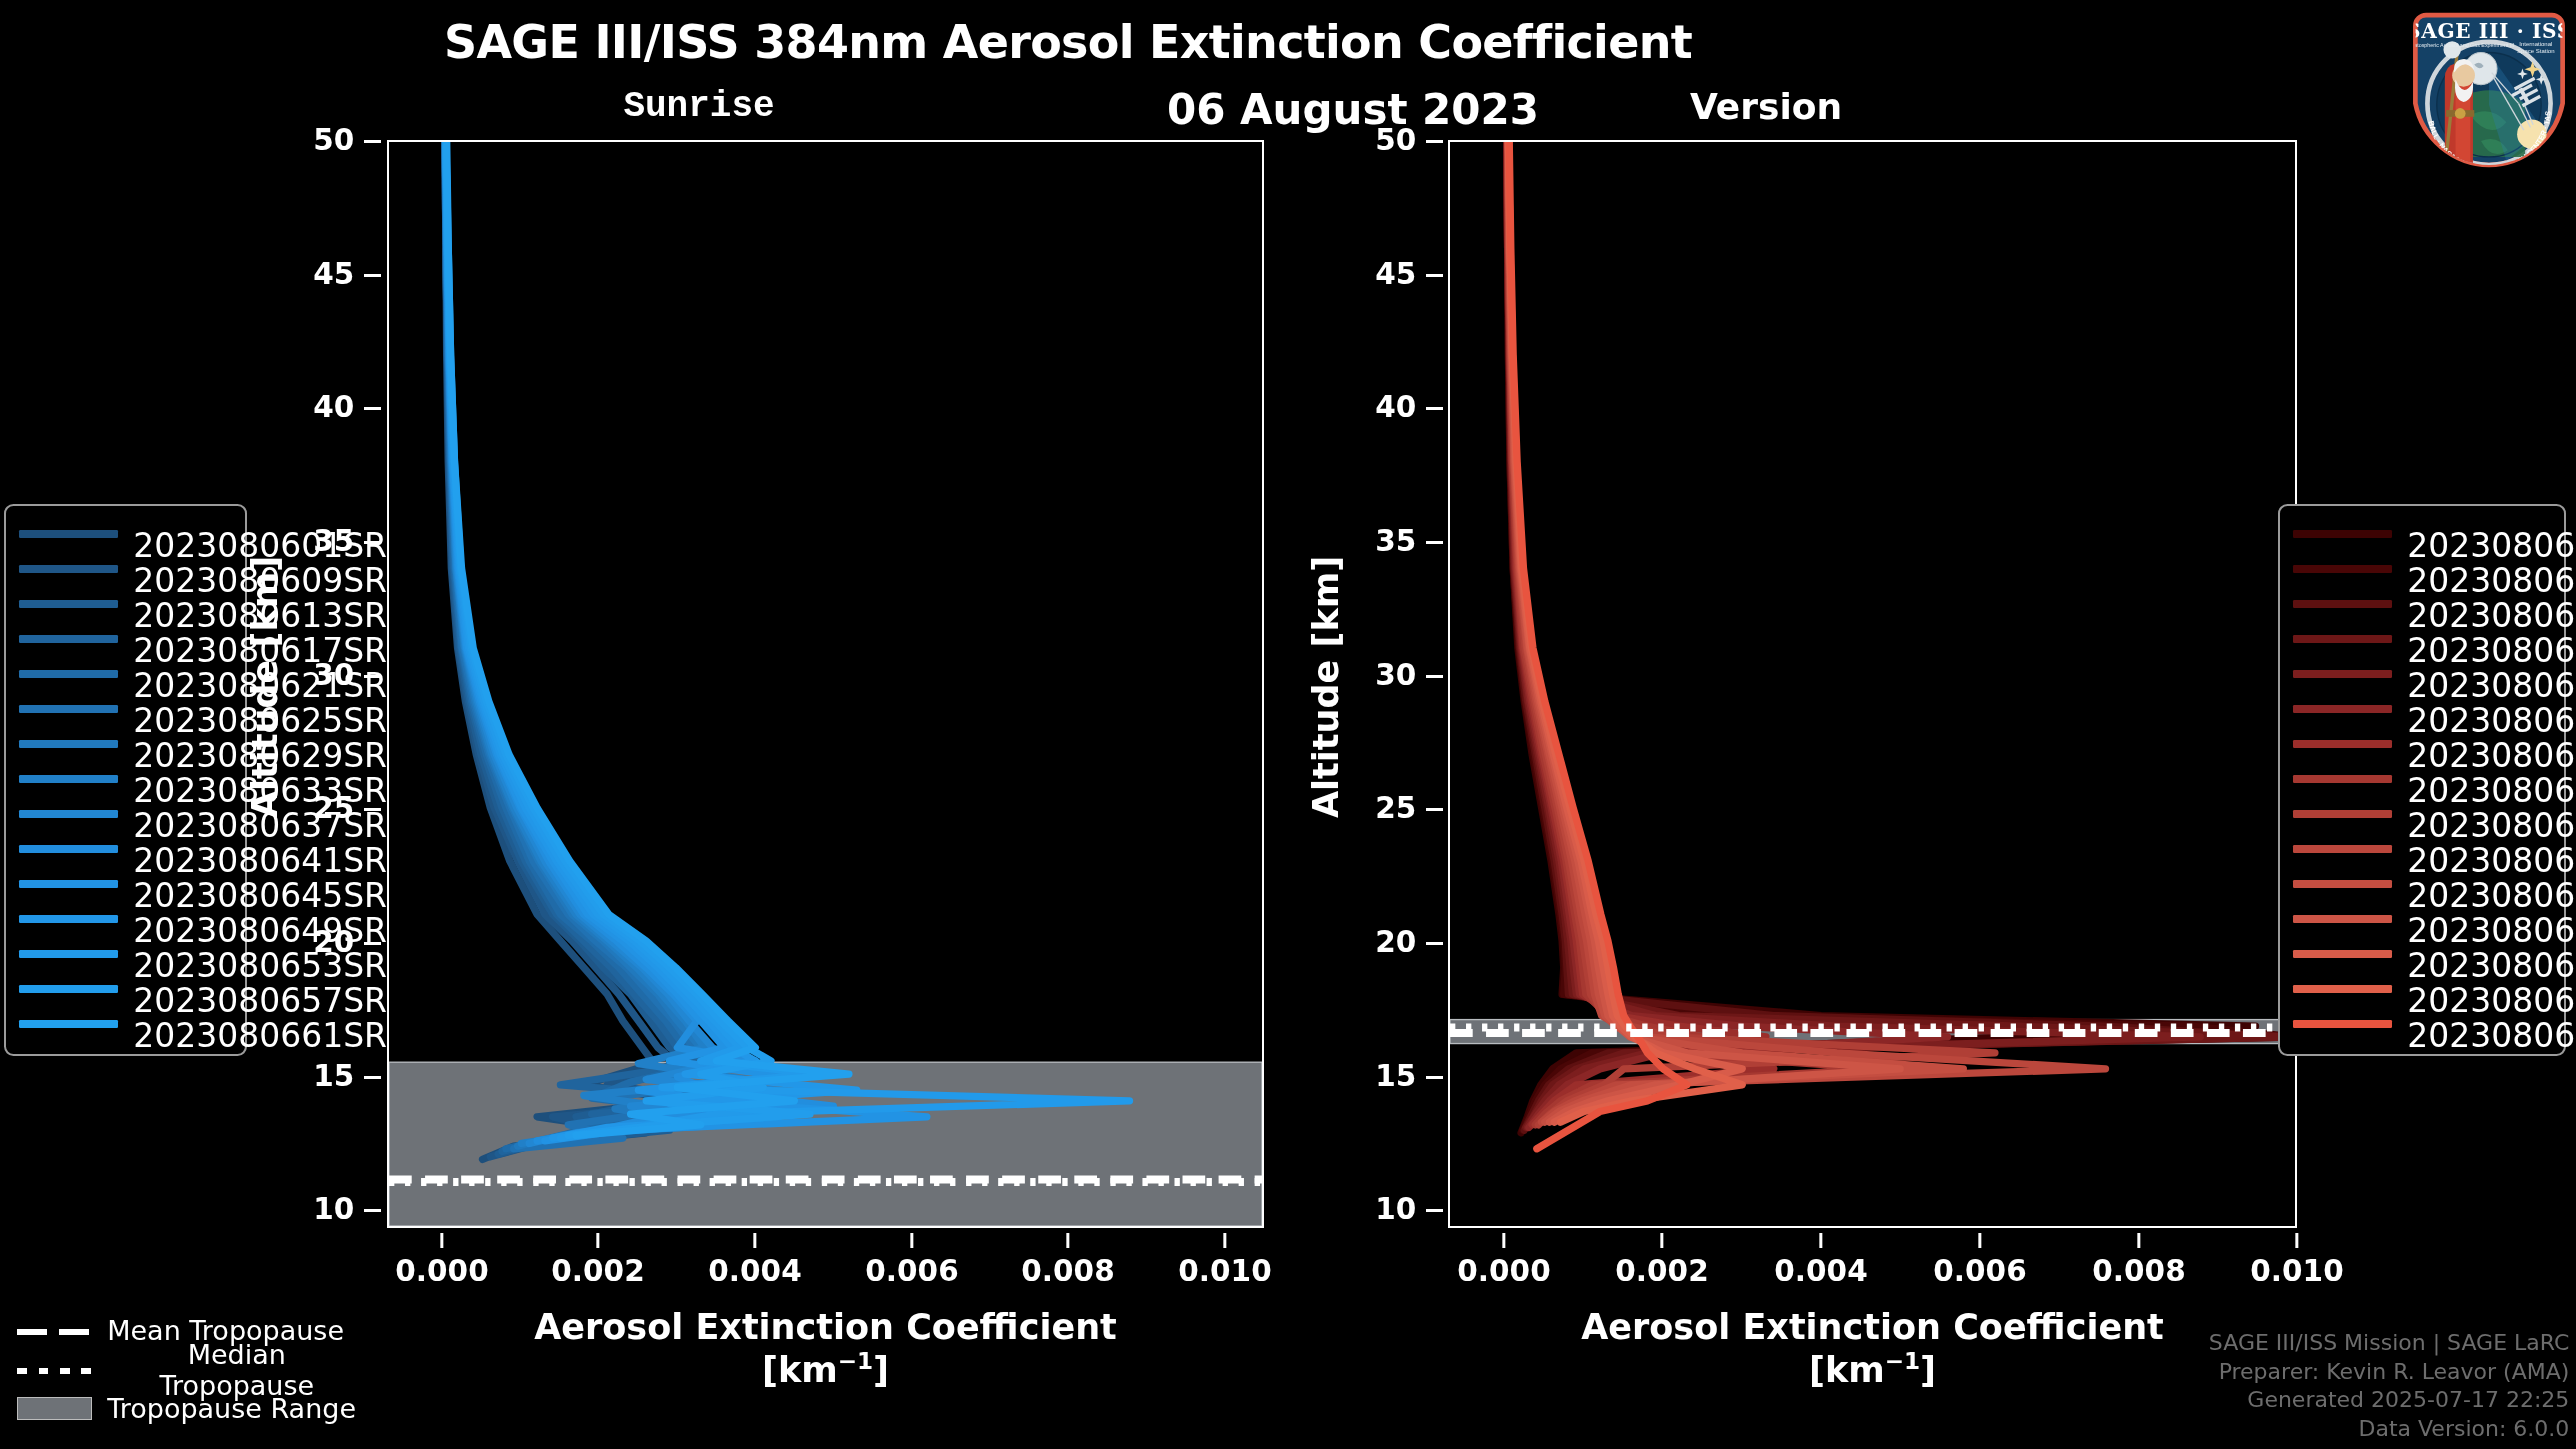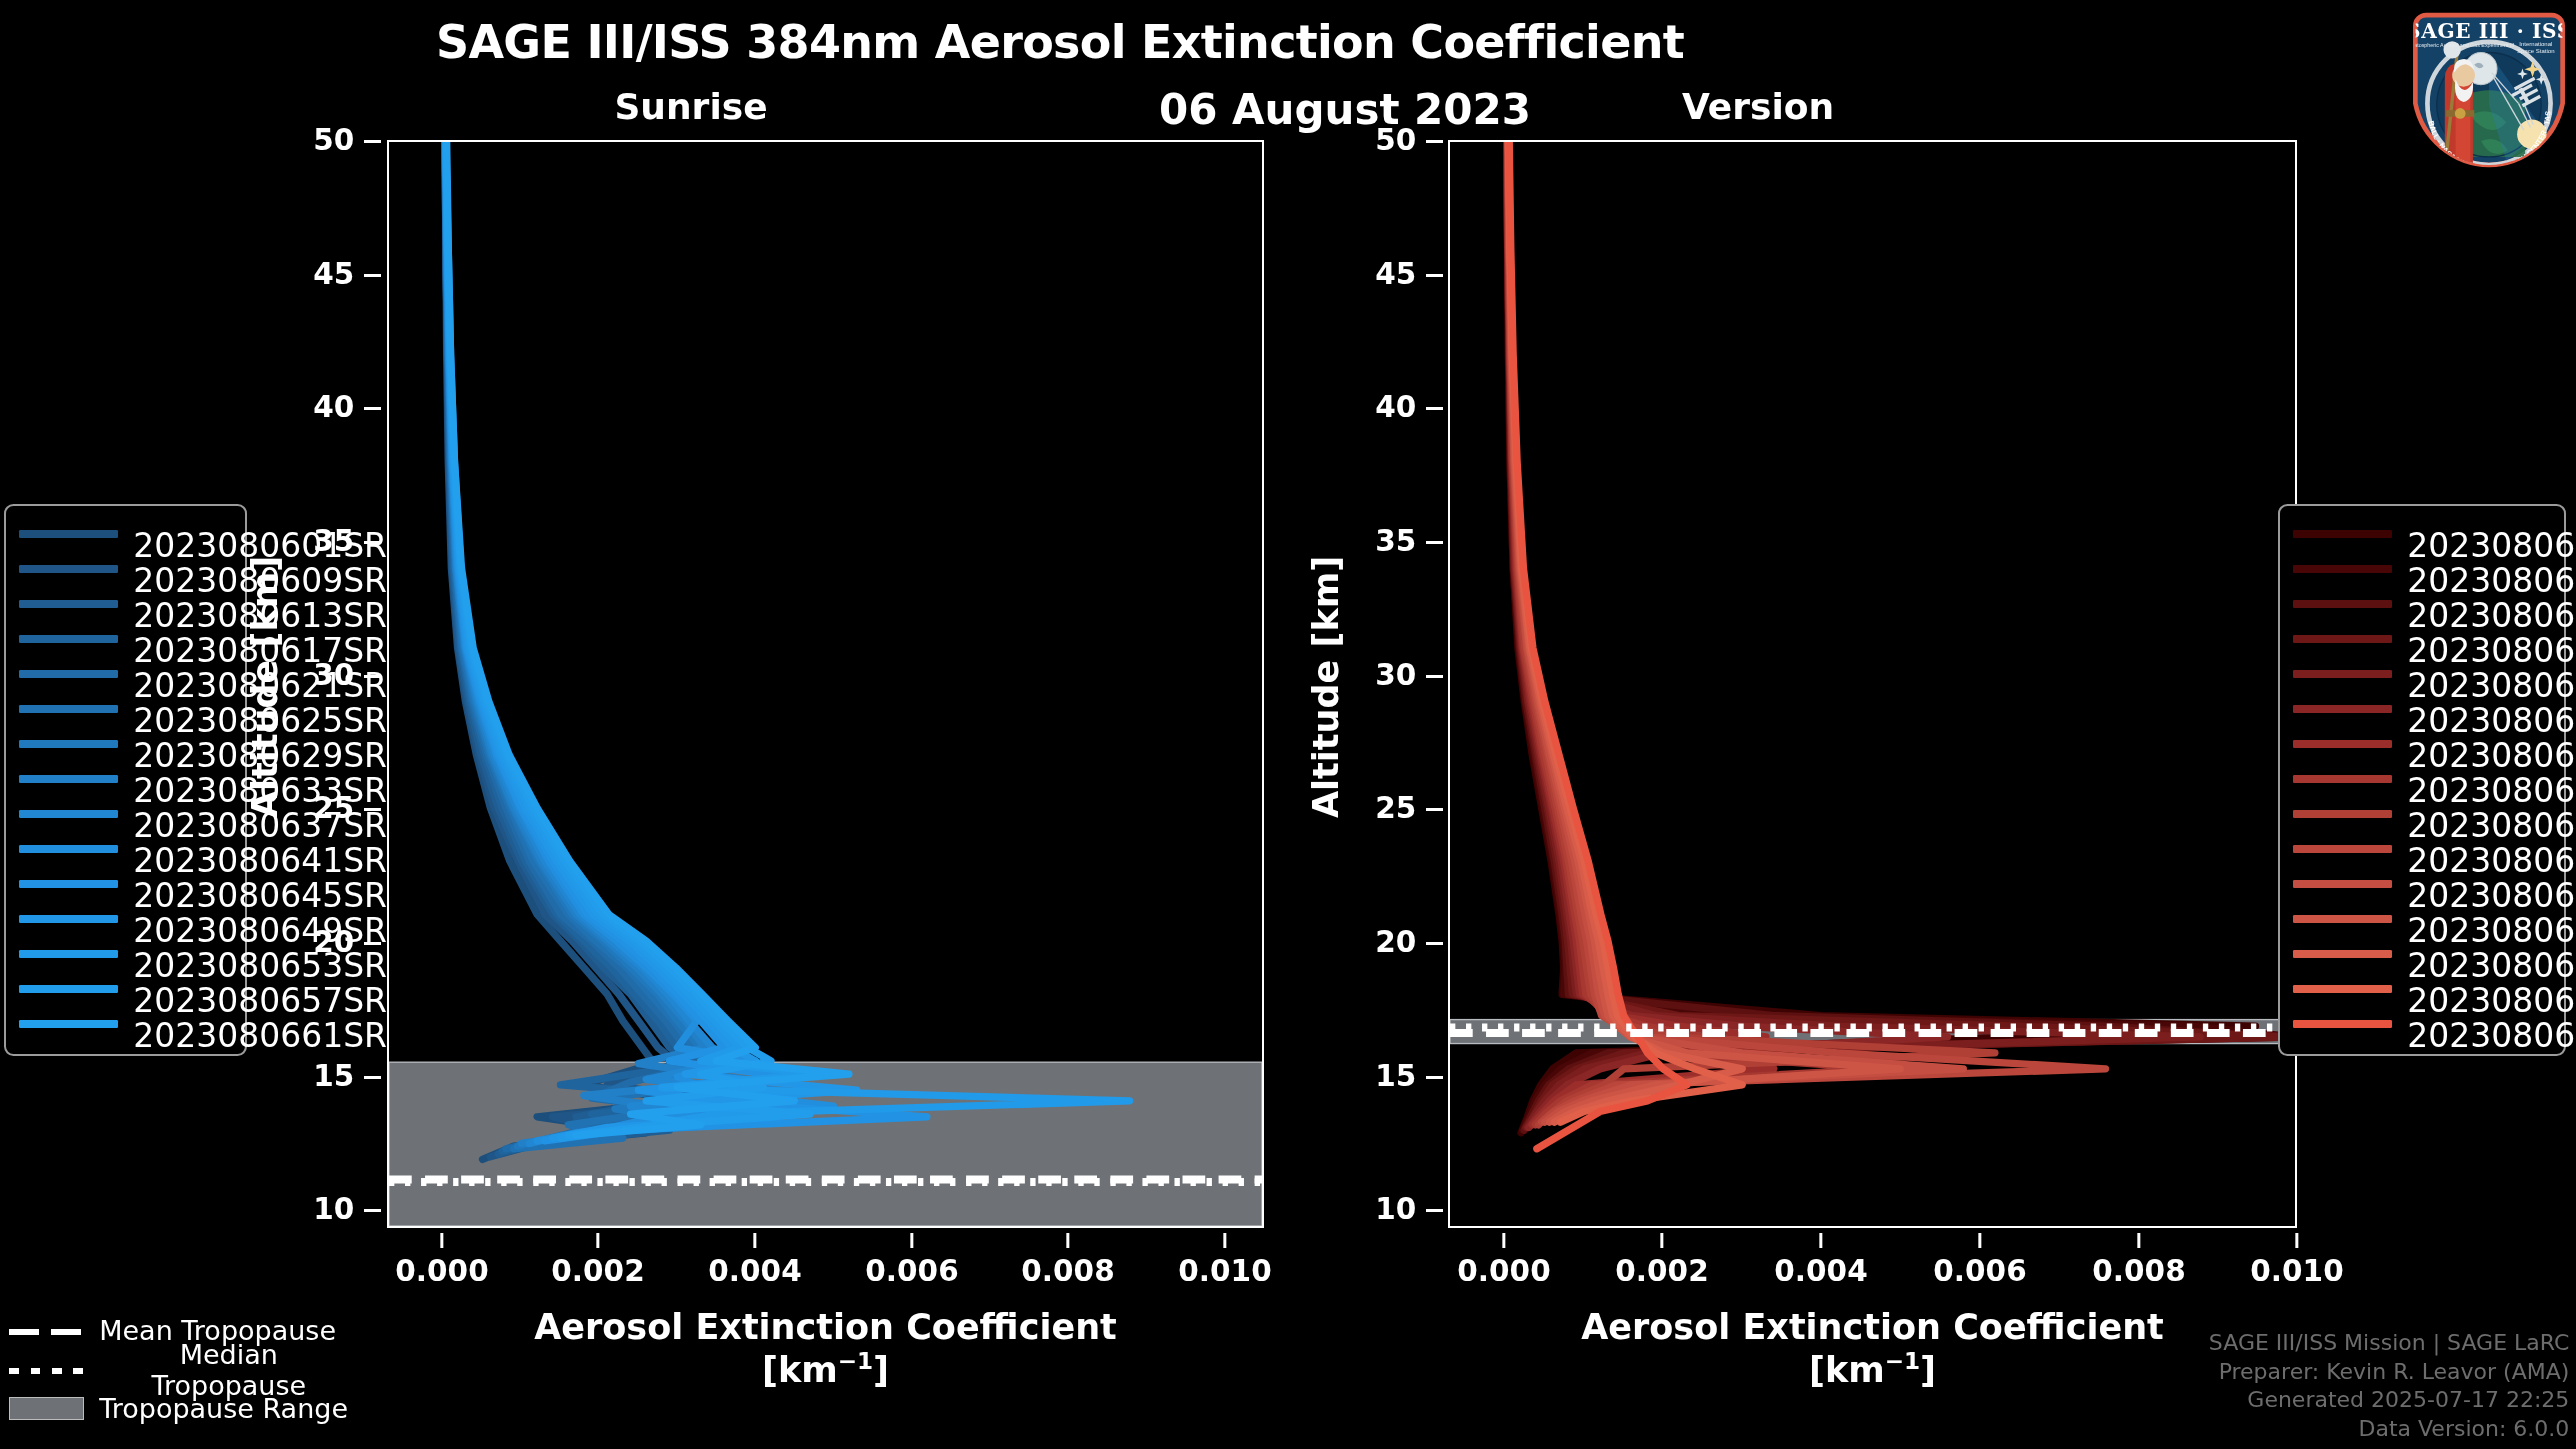--- a/index.html
+++ b/index.html
@@ -1,26 +1,26 @@
 <!DOCTYPE html>
 <html style="font-size:10.7px"><head>
 <meta charset="utf-8">
 <style>
   html,body{margin:0;padding:0;background:#000;}
   body{width:2576px;height:1449px;position:relative;overflow:hidden;
        font-family:"DejaVu Sans","Liberation Sans",sans-serif;color:#fff;}
-  .abs{position:absolute;}
+  .abs{position:absolute;padding-left:8px;}
 
   
   #main-title{left:0;top:14.8px;width:2120px;text-align:center;
     font-size:46px;font-weight:bold;letter-spacing:-0.7px;}
   #date-title{left:0;top:85px;width:2690px;text-align:center;
     font-size:42px;font-weight:bold;}
   #sunrise-title{left:530px;top:86px;width:322px;text-align:center;
-    font-size:36px;font-weight:bold;}
+    font-size:36px;font-weight:bold;font-family:Liberation Mono, monospace;}
   #sunset-title{left:1597px;top:86px;width:322px;text-align:center;
     font-size:36px;font-weight:bold;}
 
   
   .panel{position:absolute;border:2.7px solid #fff;background:#000;box-sizing:border-box;}
   #panel-sunrise{left:387px;top:140px;width:877px;height:1088px;}
   #panel-sunset{left:1448px;top:140px;width:849px;height:1088px;}
   .panel svg{display:block;width:100%;height:100%;}
 
   

